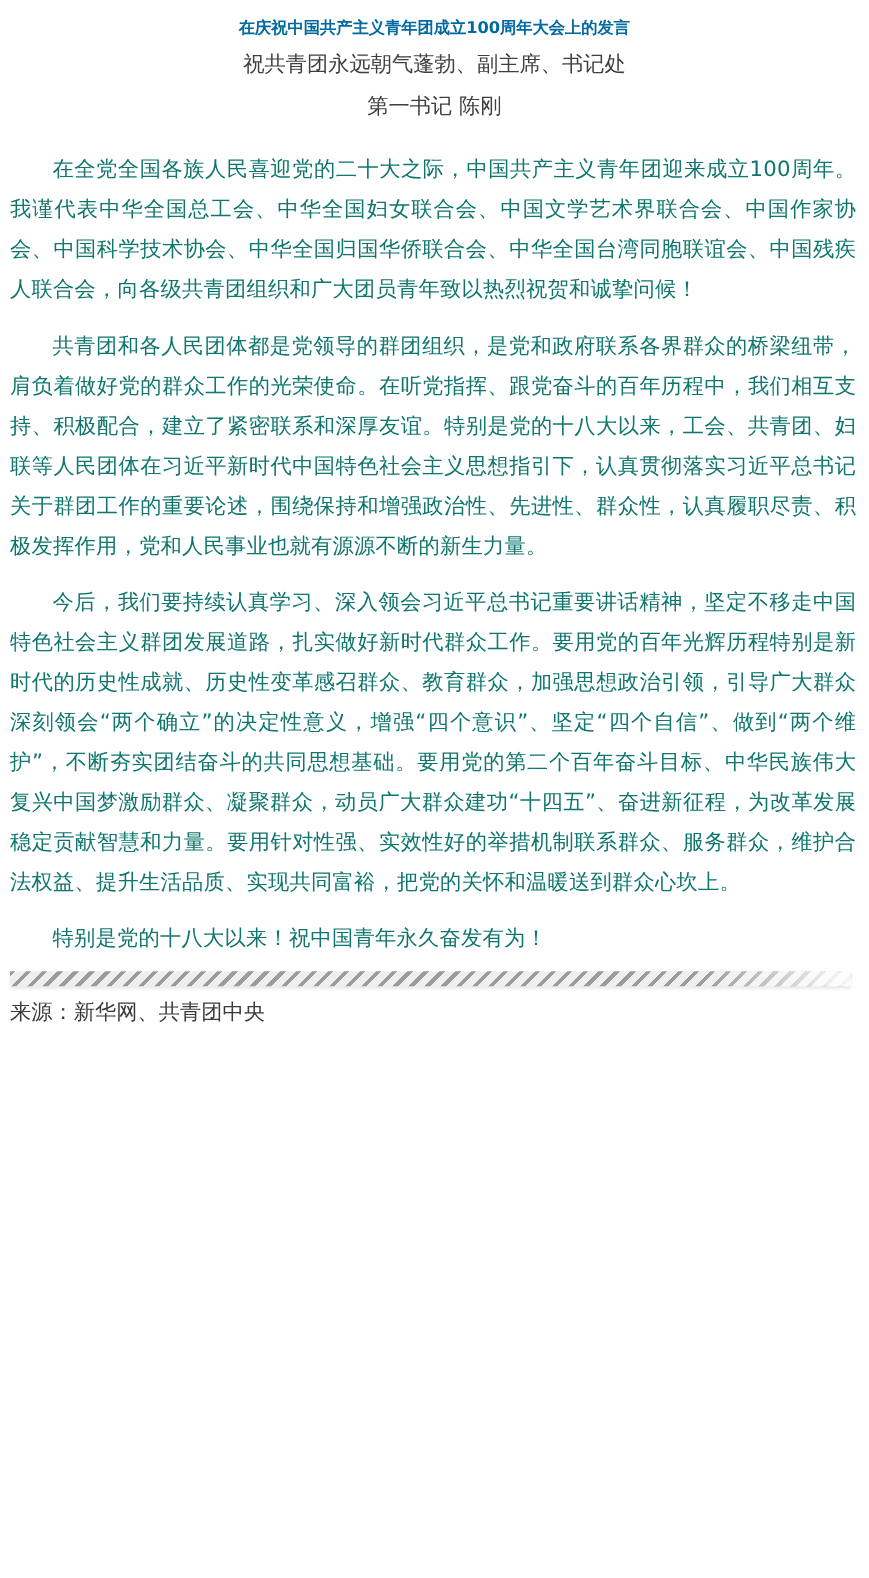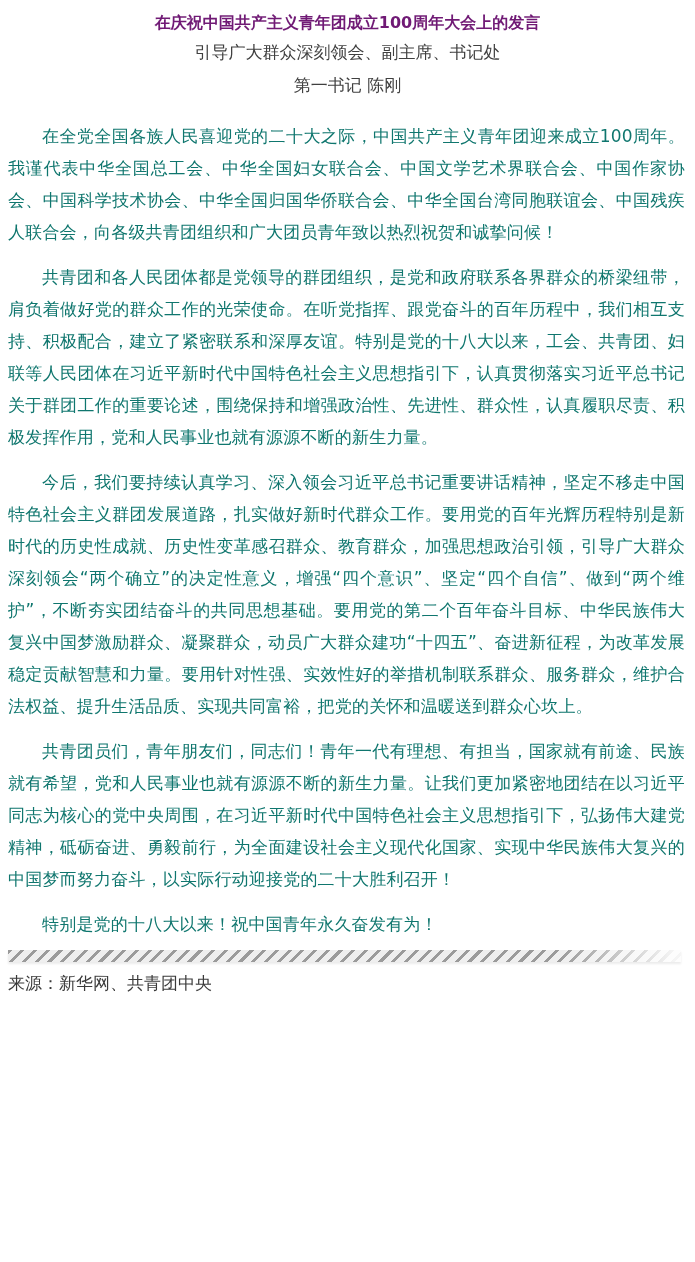--- a/index.html
+++ b/index.html
@@ -12,24 +12,24 @@
     min-height: 1262px;
     font-family: "DejaVu Sans", "Liberation Sans", sans-serif;
     color: #404040;
     box-sizing: border-box;
   }
   .article-header {
     text-align: center;
     padding-top: 10px;
   }
   .article-title {
-    font-size: 16px;
+    font-size: 13px;
     line-height: 26px;
     font-weight: bold;
-    color: #701a75;
+    color: #0369a1;
     margin: 0;
   }
   .header-sub {
     font-size: 17px;
     line-height: 33px;
     color: #3f3f3f;
   }
   .article-body {
     padding: 0 10px 0 8px;
   }
@@ -63,28 +63,27 @@
     line-height: 24px;
     margin-top: 9px;
     color: #3a3a3a;
   }
 </style>
 </head>
 <body>
 
 <header class="article-header">
   <h1 class="article-title">在庆祝中国共产主义青年团成立100周年大会上的发言</h1>
-  <div class="header-sub">引导广大群众深刻领会、副主席、书记处</div>
+  <div class="header-sub">祝共青团永远朝气蓬勃、副主席、书记处</div>
   <div class="header-sub">第一书记 陈刚</div>
 </header>
 
 <main class="article-body">
   <div class="paragraph-list">
 
   <p class="para">在全党全国各族人民喜迎党的二十大之际，中国共产主义青年团迎来成立100周年。我谨代表中华全国总工会、中华全国妇女联合会、中国文学艺术界联合会、中国作家协会、中国科学技术协会、中华全国归国华侨联合会、中华全国台湾同胞联谊会、中国残疾人联合会，向各级共青团组织和广大团员青年致以热烈祝贺和诚挚问候！</p>
       <p class="para">共青团和各人民团体都是党领导的群团组织，是党和政府联系各界群众的桥梁纽带，肩负着做好党的群众工作的光荣使命。在听党指挥、跟党奋斗的百年历程中，我们相互支持、积极配合，建立了紧密联系和深厚友谊。特别是党的十八大以来，工会、共青团、妇联等人民团体在习近平新时代中国特色社会主义思想指引下，认真贯彻落实习近平总书记关于群团工作的重要论述，围绕保持和增强政治性、先进性、群众性，认真履职尽责、积极发挥作用，党和人民事业也就有源源不断的新生力量。</p>
       <p class="para">今后，我们要持续认真学习、深入领会习近平总书记重要讲话精神，坚定不移走中国特色社会主义群团发展道路，扎实做好新时代群众工作。要用党的百年光辉历程特别是新时代的历史性成就、历史性变革感召群众、教育群众，加强思想政治引领，引导广大群众深刻领会“两个确立”的决定性意义，增强“四个意识”、坚定“四个自信”、做到“两个维护”，不断夯实团结奋斗的共同思想基础。要用党的第二个百年奋斗目标、中华民族伟大复兴中国梦激励群众、凝聚群众，动员广大群众建功“十四五”、奋进新征程，为改革发展稳定贡献智慧和力量。要用针对性强、实效性好的举措机制联系群众、服务群众，维护合法权益、提升生活品质、实现共同富裕，把党的关怀和温暖送到群众心坎上。</p>
-      <p class="para">共青团员们，青年朋友们，同志们！青年一代有理想、有担当，国家就有前途、民族就有希望，党和人民事业也就有源源不断的新生力量。让我们更加紧密地团结在以习近平同志为核心的党中央周围，在习近平新时代中国特色社会主义思想指引下，弘扬伟大建党精神，砥砺奋进、勇毅前行，为全面建设社会主义现代化国家、实现中华民族伟大复兴的中国梦而努力奋斗，以实际行动迎接党的二十大胜利召开！</p>
       <p class="para">特别是党的十八大以来！祝中国青年永久奋发有为！</p>
     </div>
   <div class="hatched-divider"></div>
   <div class="source-line">来源：新华网、共青团中央</div>
 </main>
 
 </body></html>

